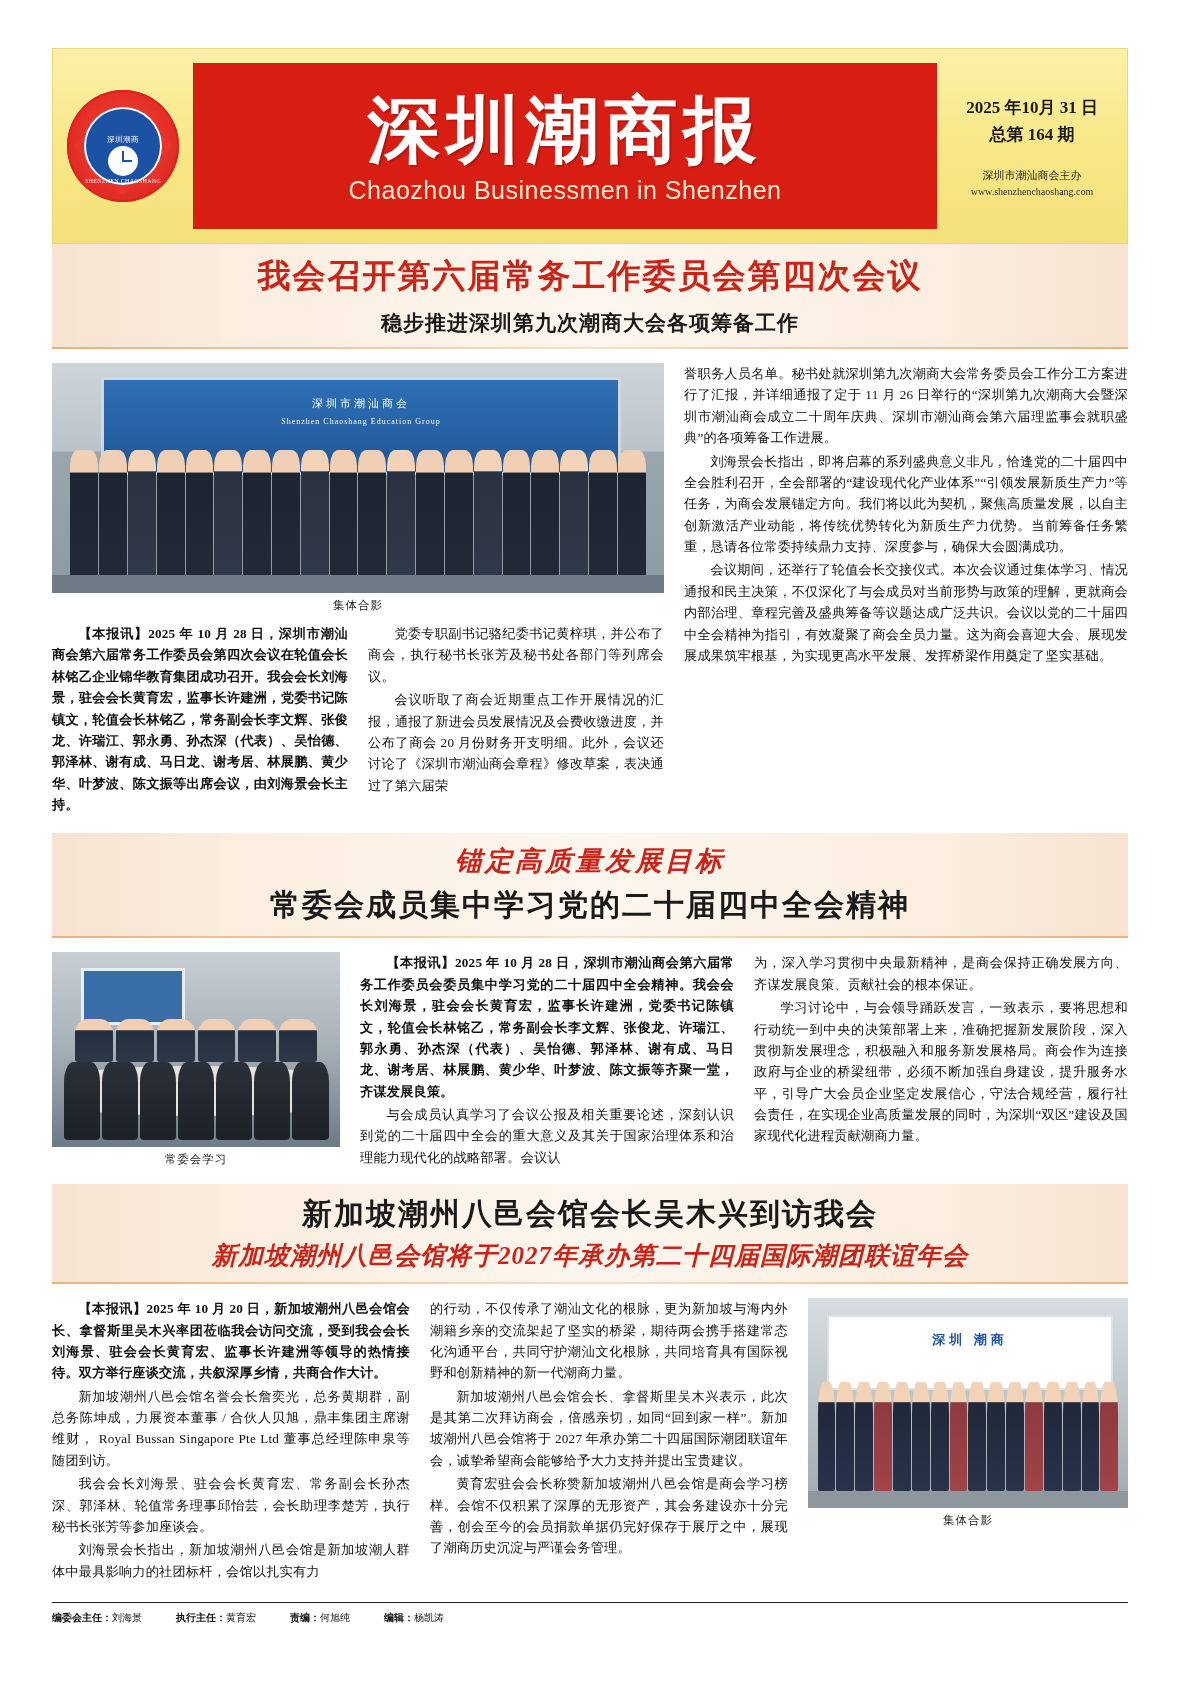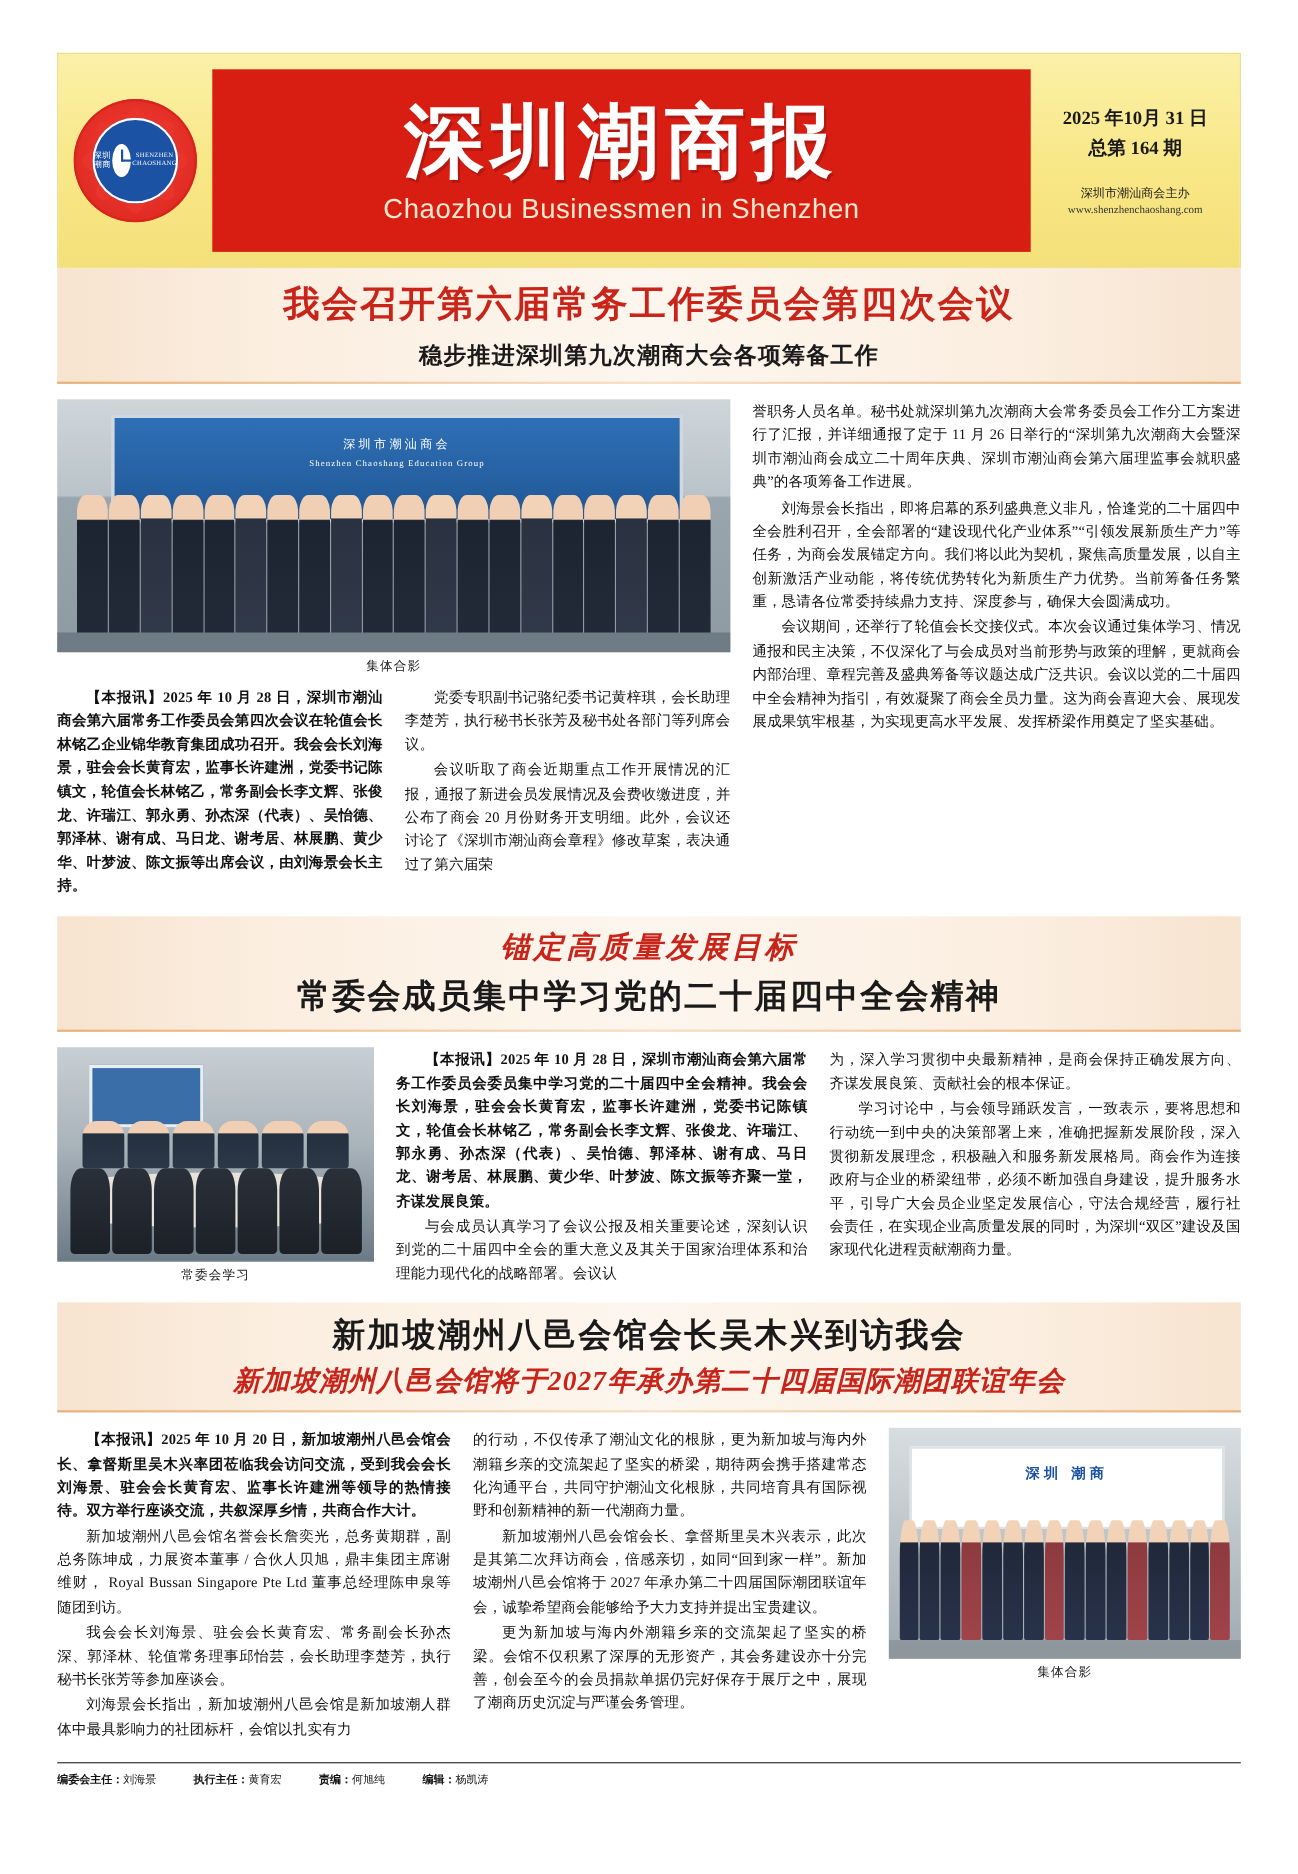--- a/index.html
+++ b/index.html
@@ -51,21 +51,21 @@
   }
   .logo-inner {
     position: absolute;
     left: 50%; top: 50%;
     transform: translate(-50%,-50%);
     width: 78px; height: 78px;
     border-radius: 50%;
     background: #1b52a4;
     color: #fff;
     display: flex; align-items: center; justify-content: flex-end;
-    flex-direction: row;
+    flex-direction: column;
     font-size: 7px;
     line-height: 1.1;
     text-align: center;
     box-shadow: 0 0 0 2px #fff inset;
   }
   .logo-inner .ring-top { font-size: 7.5px; letter-spacing: .5px; }
   .logo-inner .clock {
     width: 30px; height: 30px; border-radius: 50%;
     background:#fff; margin: 2px 0; position: relative;
   }
@@ -347,21 +347,21 @@
             <div class="floor"></div>
           </div>
           <div class="cap">集体合影</div>
         </div>
 
         <div class="cols" style="margin-top:10px; gap:20px;">
           <div class="col">
             <p class="body lead">【本报讯】2025 年 10 月 28 日，深圳市潮汕商会第六届常务工作委员会第四次会议在轮值会长林铭乙企业锦华教育集团成功召开。我会会长刘海景，驻会会长黄育宏，监事长许建洲，党委书记陈镇文，轮值会长林铭乙，常务副会长李文辉、张俊龙、许瑞江、郭永勇、孙杰深（代表）、吴怡德、郭泽林、谢有成、马日龙、谢考居、林展鹏、黄少华、叶梦波、陈文振等出席会议，由刘海景会长主持。</p>
           </div>
           <div class="col">
-            <p class="body">党委专职副书记骆纪委书记黄梓琪，会长助理李楚芳，执行秘书长张芳及秘书处各部门等列席会议。</p>
+            <p class="body">党委专职副书记骆纪委书记黄梓琪，并公布了商会，执行秘书长张芳及秘书处各部门等列席会议。</p>
             <p class="body">会议听取了商会近期重点工作开展情况的汇报，通报了新进会员发展情况及会费收缴进度，并公布了商会 20 月份财务开支明细。此外，会议还讨论了《深圳市潮汕商会章程》修改草案，表决通过了第六届荣</p>
           </div>
         </div>
       </div>
 
       <div class="col">
         <p class="body noind">誉职务人员名单。秘书处就深圳第九次潮商大会常务委员会工作分工方案进行了汇报，并详细通报了定于 11 月 26 日举行的“深圳第九次潮商大会暨深圳市潮汕商会成立二十周年庆典、深圳市潮汕商会第六届理监事会就职盛典”的各项筹备工作进展。</p>
         <p class="body">刘海景会长指出，即将启幕的系列盛典意义非凡，恰逢党的二十届四中全会胜利召开，全会部署的“建设现代化产业体系”“引领发展新质生产力”等任务，为商会发展锚定方向。我们将以此为契机，聚焦高质量发展，以自主创新激活产业动能，将传统优势转化为新质生产力优势。当前筹备任务繁重，恳请各位常委持续鼎力支持、深度参与，确保大会圆满成功。</p>
         <p class="body">会议期间，还举行了轮值会长交接仪式。本次会议通过集体学习、情况通报和民主决策，不仅深化了与会成员对当前形势与政策的理解，更就商会内部治理、章程完善及盛典筹备等议题达成广泛共识。会议以党的二十届四中全会精神为指引，有效凝聚了商会全员力量。这为商会喜迎大会、展现发展成果筑牢根基，为实现更高水平发展、发挥桥梁作用奠定了坚实基础。</p>
       </div>
@@ -422,21 +422,21 @@
       <div class="col">
         <p class="body lead">【本报讯】2025 年 10 月 20 日，新加坡潮州八邑会馆会长、拿督斯里吴木兴率团莅临我会访问交流，受到我会会长刘海景、驻会会长黄育宏、监事长许建洲等领导的热情接待。双方举行座谈交流，共叙深厚乡情，共商合作大计。</p>
         <p class="body">新加坡潮州八邑会馆名誉会长詹奕光，总务黄期群，副总务陈坤成，力展资本董事 / 合伙人贝旭，鼎丰集团主席谢维财， Royal Bussan Singapore Pte Ltd 董事总经理陈申泉等随团到访。</p>
         <p class="body">我会会长刘海景、驻会会长黄育宏、常务副会长孙杰深、郭泽林、轮值常务理事邱怡芸，会长助理李楚芳，执行秘书长张芳等参加座谈会。</p>
         <p class="body">刘海景会长指出，新加坡潮州八邑会馆是新加坡潮人群体中最具影响力的社团标杆，会馆以扎实有力</p>
       </div>
 
       <div class="col">
         <p class="body noind">的行动，不仅传承了潮汕文化的根脉，更为新加坡与海内外潮籍乡亲的交流架起了坚实的桥梁，期待两会携手搭建常态化沟通平台，共同守护潮汕文化根脉，共同培育具有国际视野和创新精神的新一代潮商力量。</p>
         <p class="body">新加坡潮州八邑会馆会长、拿督斯里吴木兴表示，此次是其第二次拜访商会，倍感亲切，如同“回到家一样”。新加坡潮州八邑会馆将于 2027 年承办第二十四届国际潮团联谊年会，诚挚希望商会能够给予大力支持并提出宝贵建议。</p>
-        <p class="body">更为新加坡与海内外潮籍乡亲的交流架起了坚实的桥梁。会馆不仅积累了深厚的无形资产，其会务建设亦十分完善，创会至今的会员捐款单据仍完好保存于展厅之中，展现了潮商历史沉淀与严谨会务管理。</p>
+        <p class="body">黄育宏驻会会长称赞新加坡潮州八邑会馆是商会学习榜样。会馆不仅积累了深厚的无形资产，其会务建设亦十分完善，创会至今的会员捐款单据仍完好保存于展厅之中，展现了潮商历史沉淀与严谨会务管理。</p>
       </div>
 
       <div class="col" style="flex:0 0 320px;">
         <div class="photo ph-c" style="height:210px;">
           <div class="bd">
             <div class="t1">深圳 潮商</div>
           </div>
           <div class="ppl">
             <i></i>
               <i></i>

